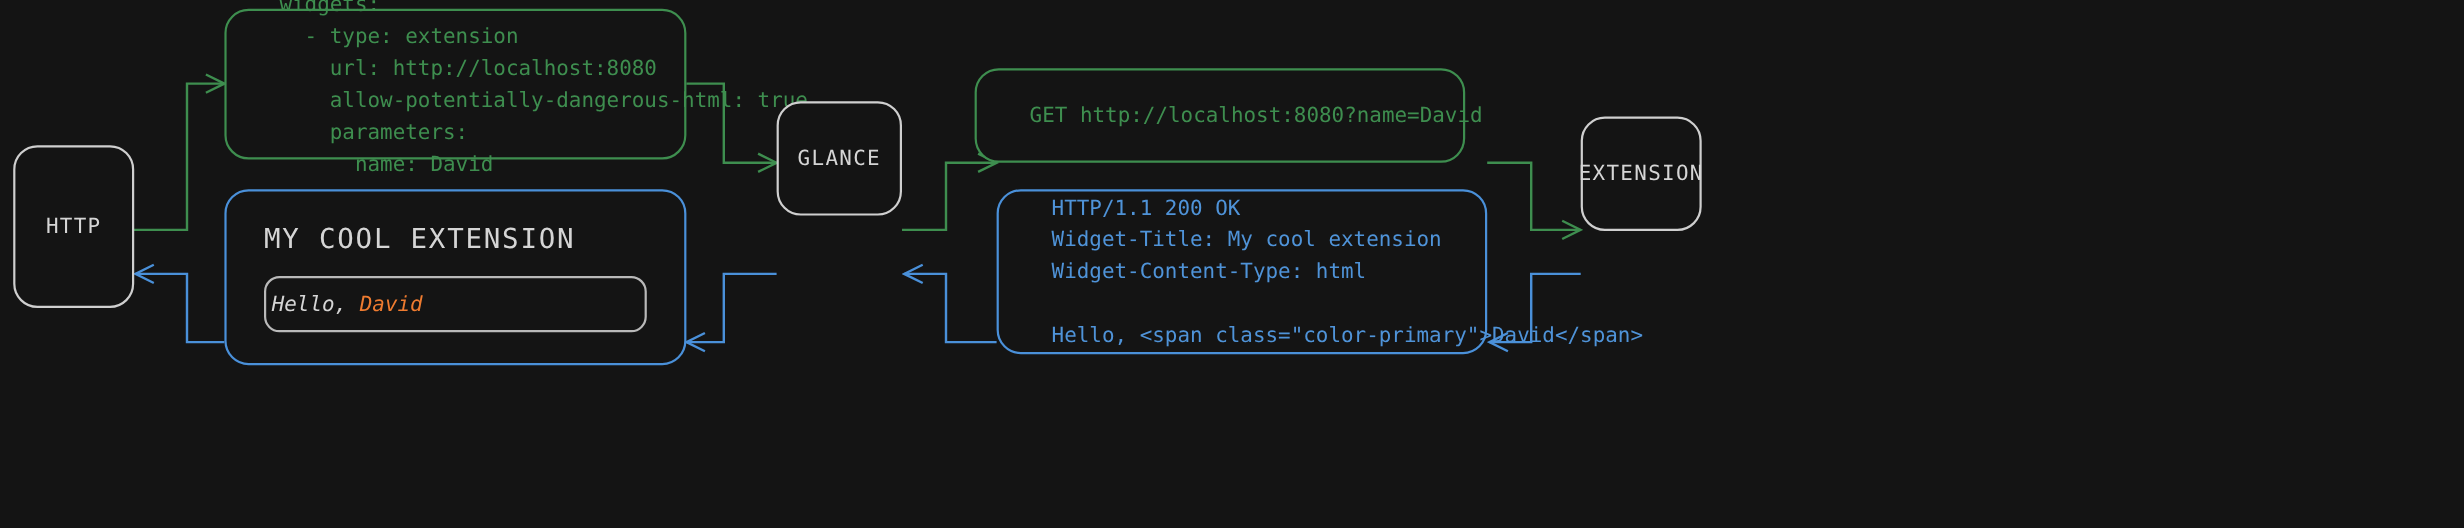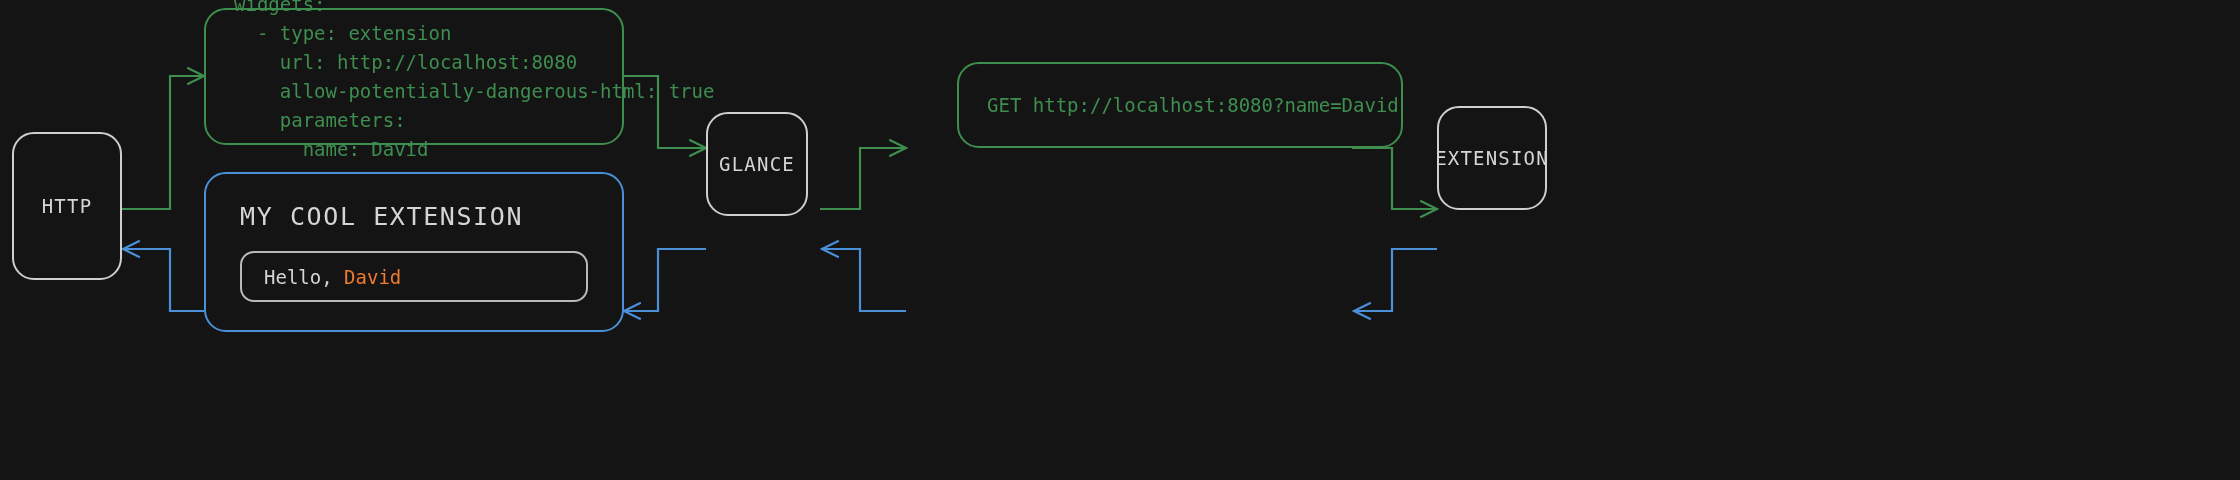--- a/index.html
+++ b/index.html
@@ -39,21 +39,21 @@
   .node-actor .actor-label {
     color: #d5d5d5;
     font-size: 19px;
     letter-spacing: 1.2px;
     font-family: "DejaVu Sans Mono", "Liberation Mono", monospace;
   }
 
   .node-code {
     border: 2px solid #3e8e4f;
     align-items: center;
-    padding: 0 28px;
+    padding: 0 48px;
   }
   .node-code.blue { border-color: #4a90d9; }
 
   .code-block {
     margin: 0;
     white-space: pre;
     font-family: "DejaVu Sans Mono", "Liberation Mono", monospace;
     font-size: 19px;
     line-height: 29px;
     color: #3e8e4f;
@@ -72,21 +72,22 @@
     letter-spacing: 1.6px;
     font-family: "DejaVu Sans Mono", "Liberation Mono", monospace;
     margin-bottom: 20px;
   }
   .widget-body {
     border: 2px solid #b9b9b9;
     border-radius: 14px;
     flex: 1;
     display: flex;
     align-items: center;
-    padding: 0 22px;
+    padding: 0 5px;
+    font-style: italic;
   }
   .widget-text {
     color: #d5d5d5;
     font-size: 19px;
     font-family: "DejaVu Sans Mono", "Liberation Mono", monospace;
   }
   .accent { color: #ee7b30; }
 </style>
 </head>
 <body>
@@ -129,32 +130,39 @@
 
   <div class="node node-code" style="left:204px; top:8px; width:420px; height:137px;">
     <pre class="code-block">widgets:
   - type: extension
     url: http://localhost:8080
     allow-potentially-dangerous-html: true
     parameters:
       name: David</pre>
   </div>
 
-  <div class="node node-actor" style="left:706px; top:112px; width:102px; height:104px;">
+  <div class="node node-actor" style="left:706px; top:92px; width:114px; height:104px;">
     <span class="actor-label">GLANCE</span>
   </div>
 
-  <div class="node node-code" style="left:957px; top:62px; width:446px; height:86px;">
+  <div class="node node-code" style="left:886px; top:62px; width:446px; height:86px;">
     <pre class="code-block">GET http://localhost:8080?name=David</pre>
   </div>
 
   <div class="node node-actor" style="left:1437px; top:106px; width:110px; height:104px;">
     <span class="actor-label">EXTENSION</span>
   </div>
 
+  <div class="node node-code blue" style="left:906px; top:172px; width:446px; height:150px;">
+    <pre class="code-block blue">HTTP/1.1 200 OK
+Widget-Title: My cool extension
+Widget-Content-Type: html
+
+Hello, &lt;span class="color-primary"&gt;David&lt;/span&gt;</pre>
+  </div>
 
   <div class="node node-widget" style="left:204px; top:172px; width:420px; height:160px;">
     <div class="widget-title">MY COOL EXTENSION</div>
     <div class="widget-body">
       <span class="widget-text"><span>Hello, </span><span class="accent">David</span></span>
     </div>
   </div>
 
 </div>
 

